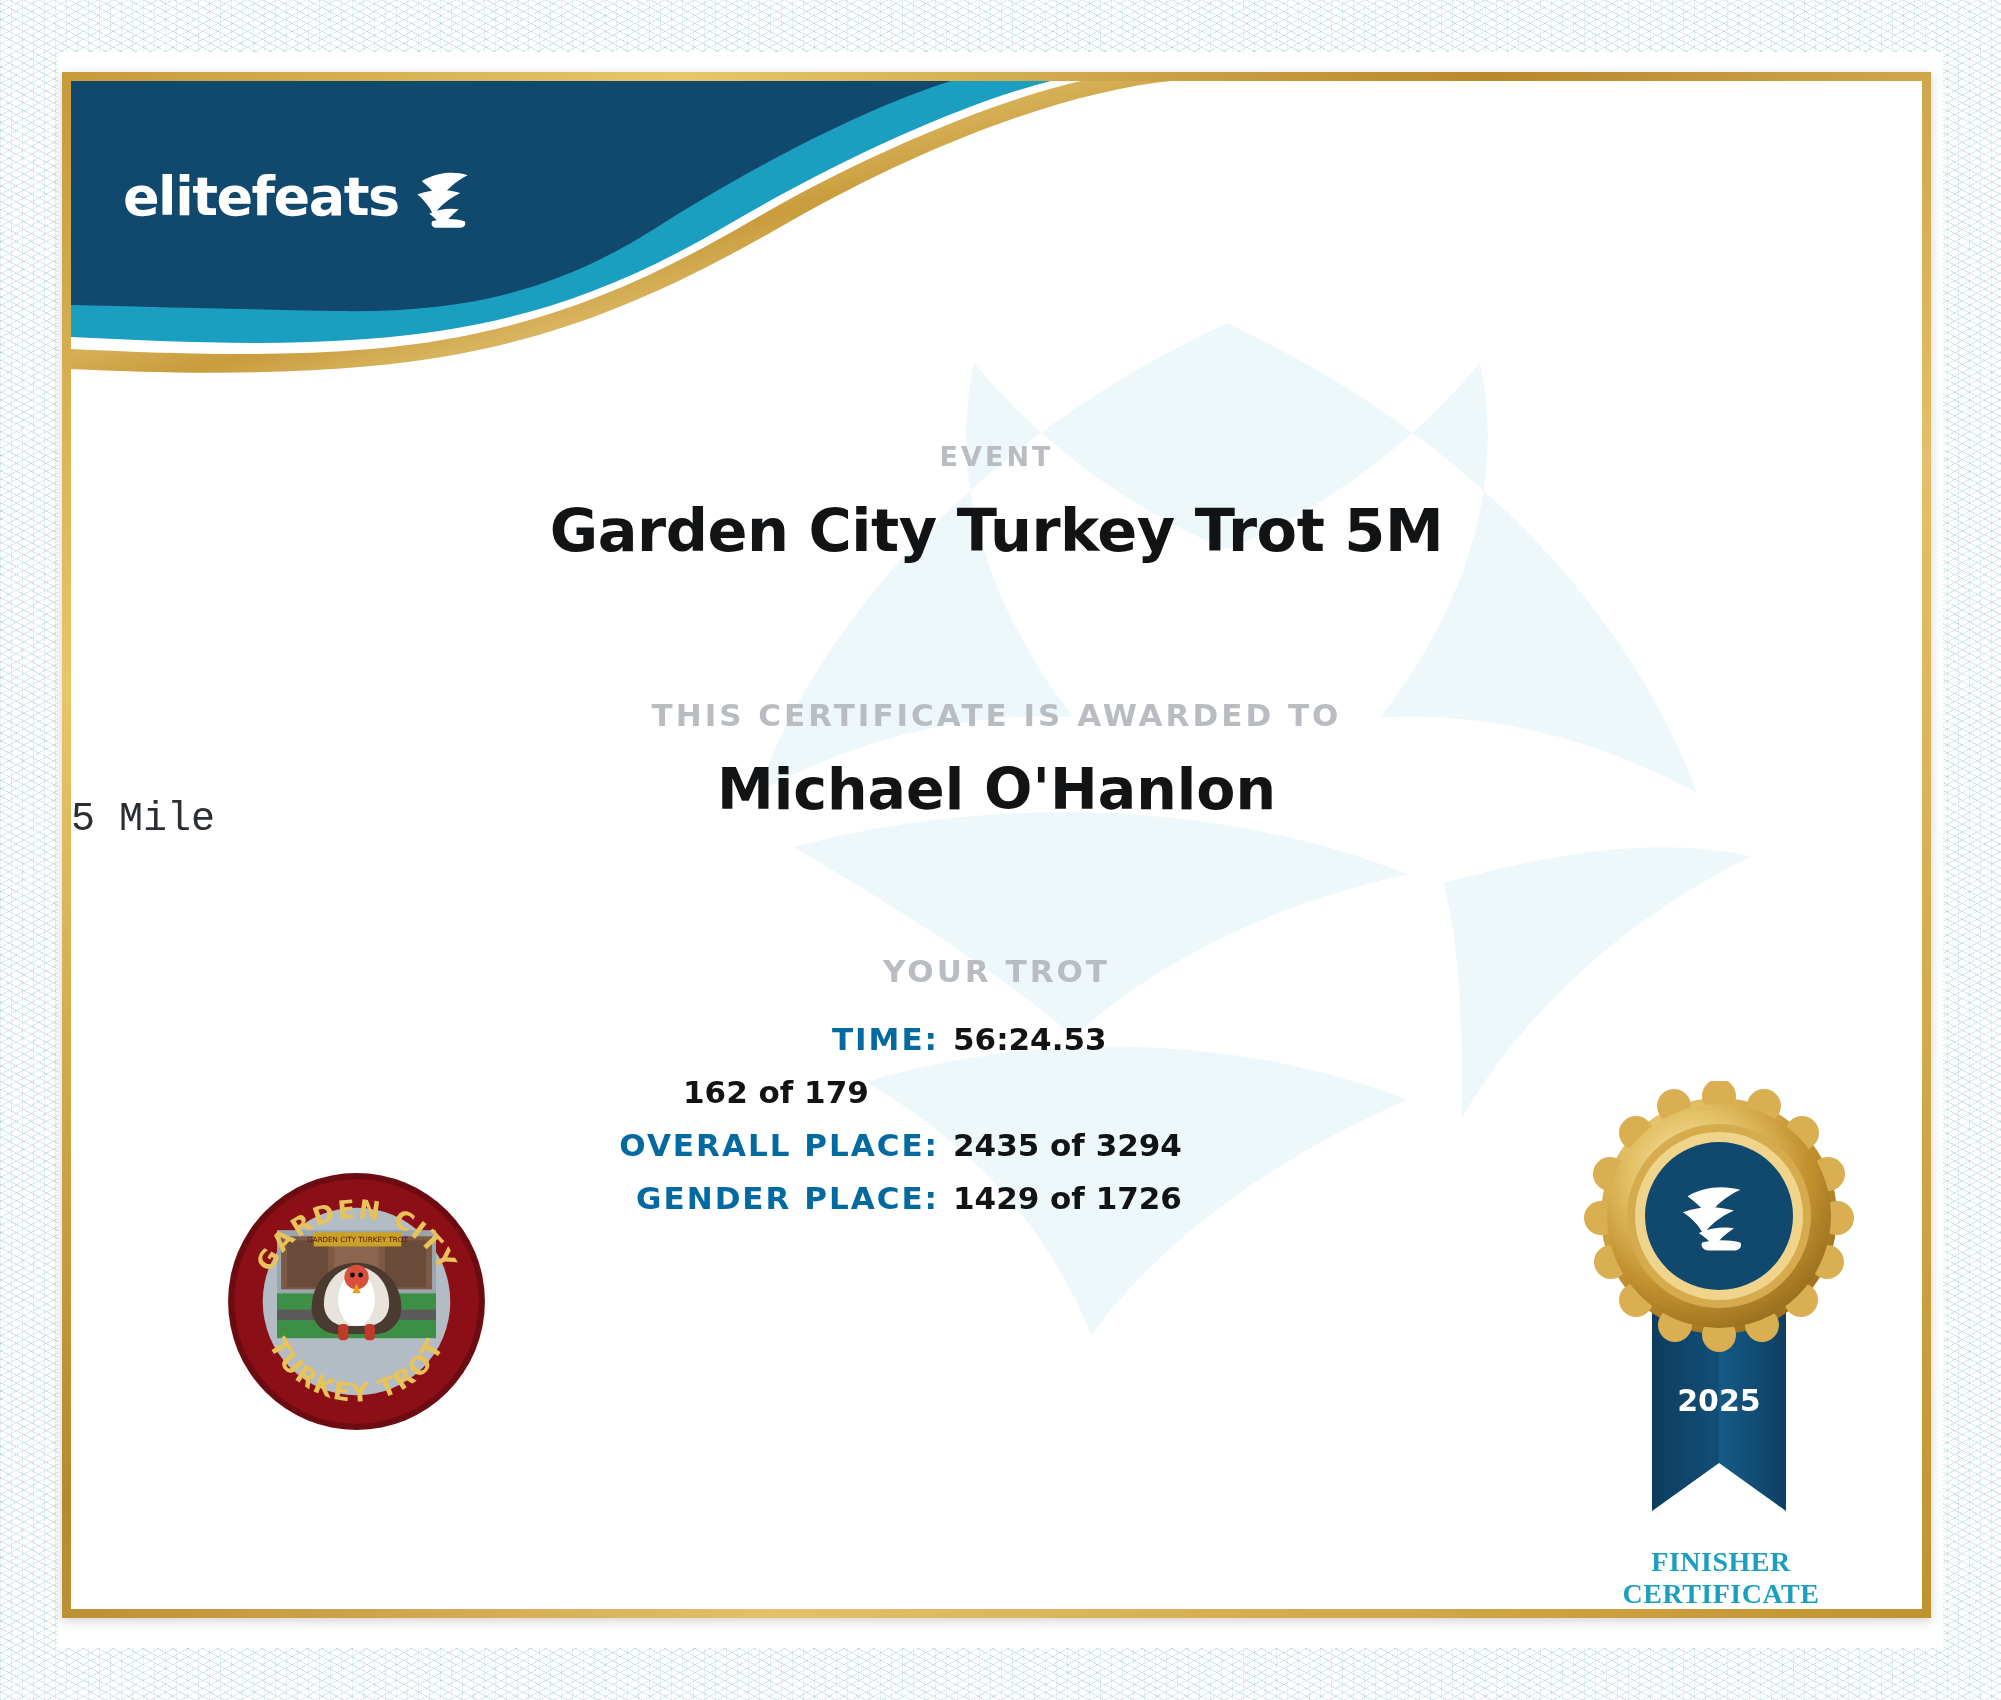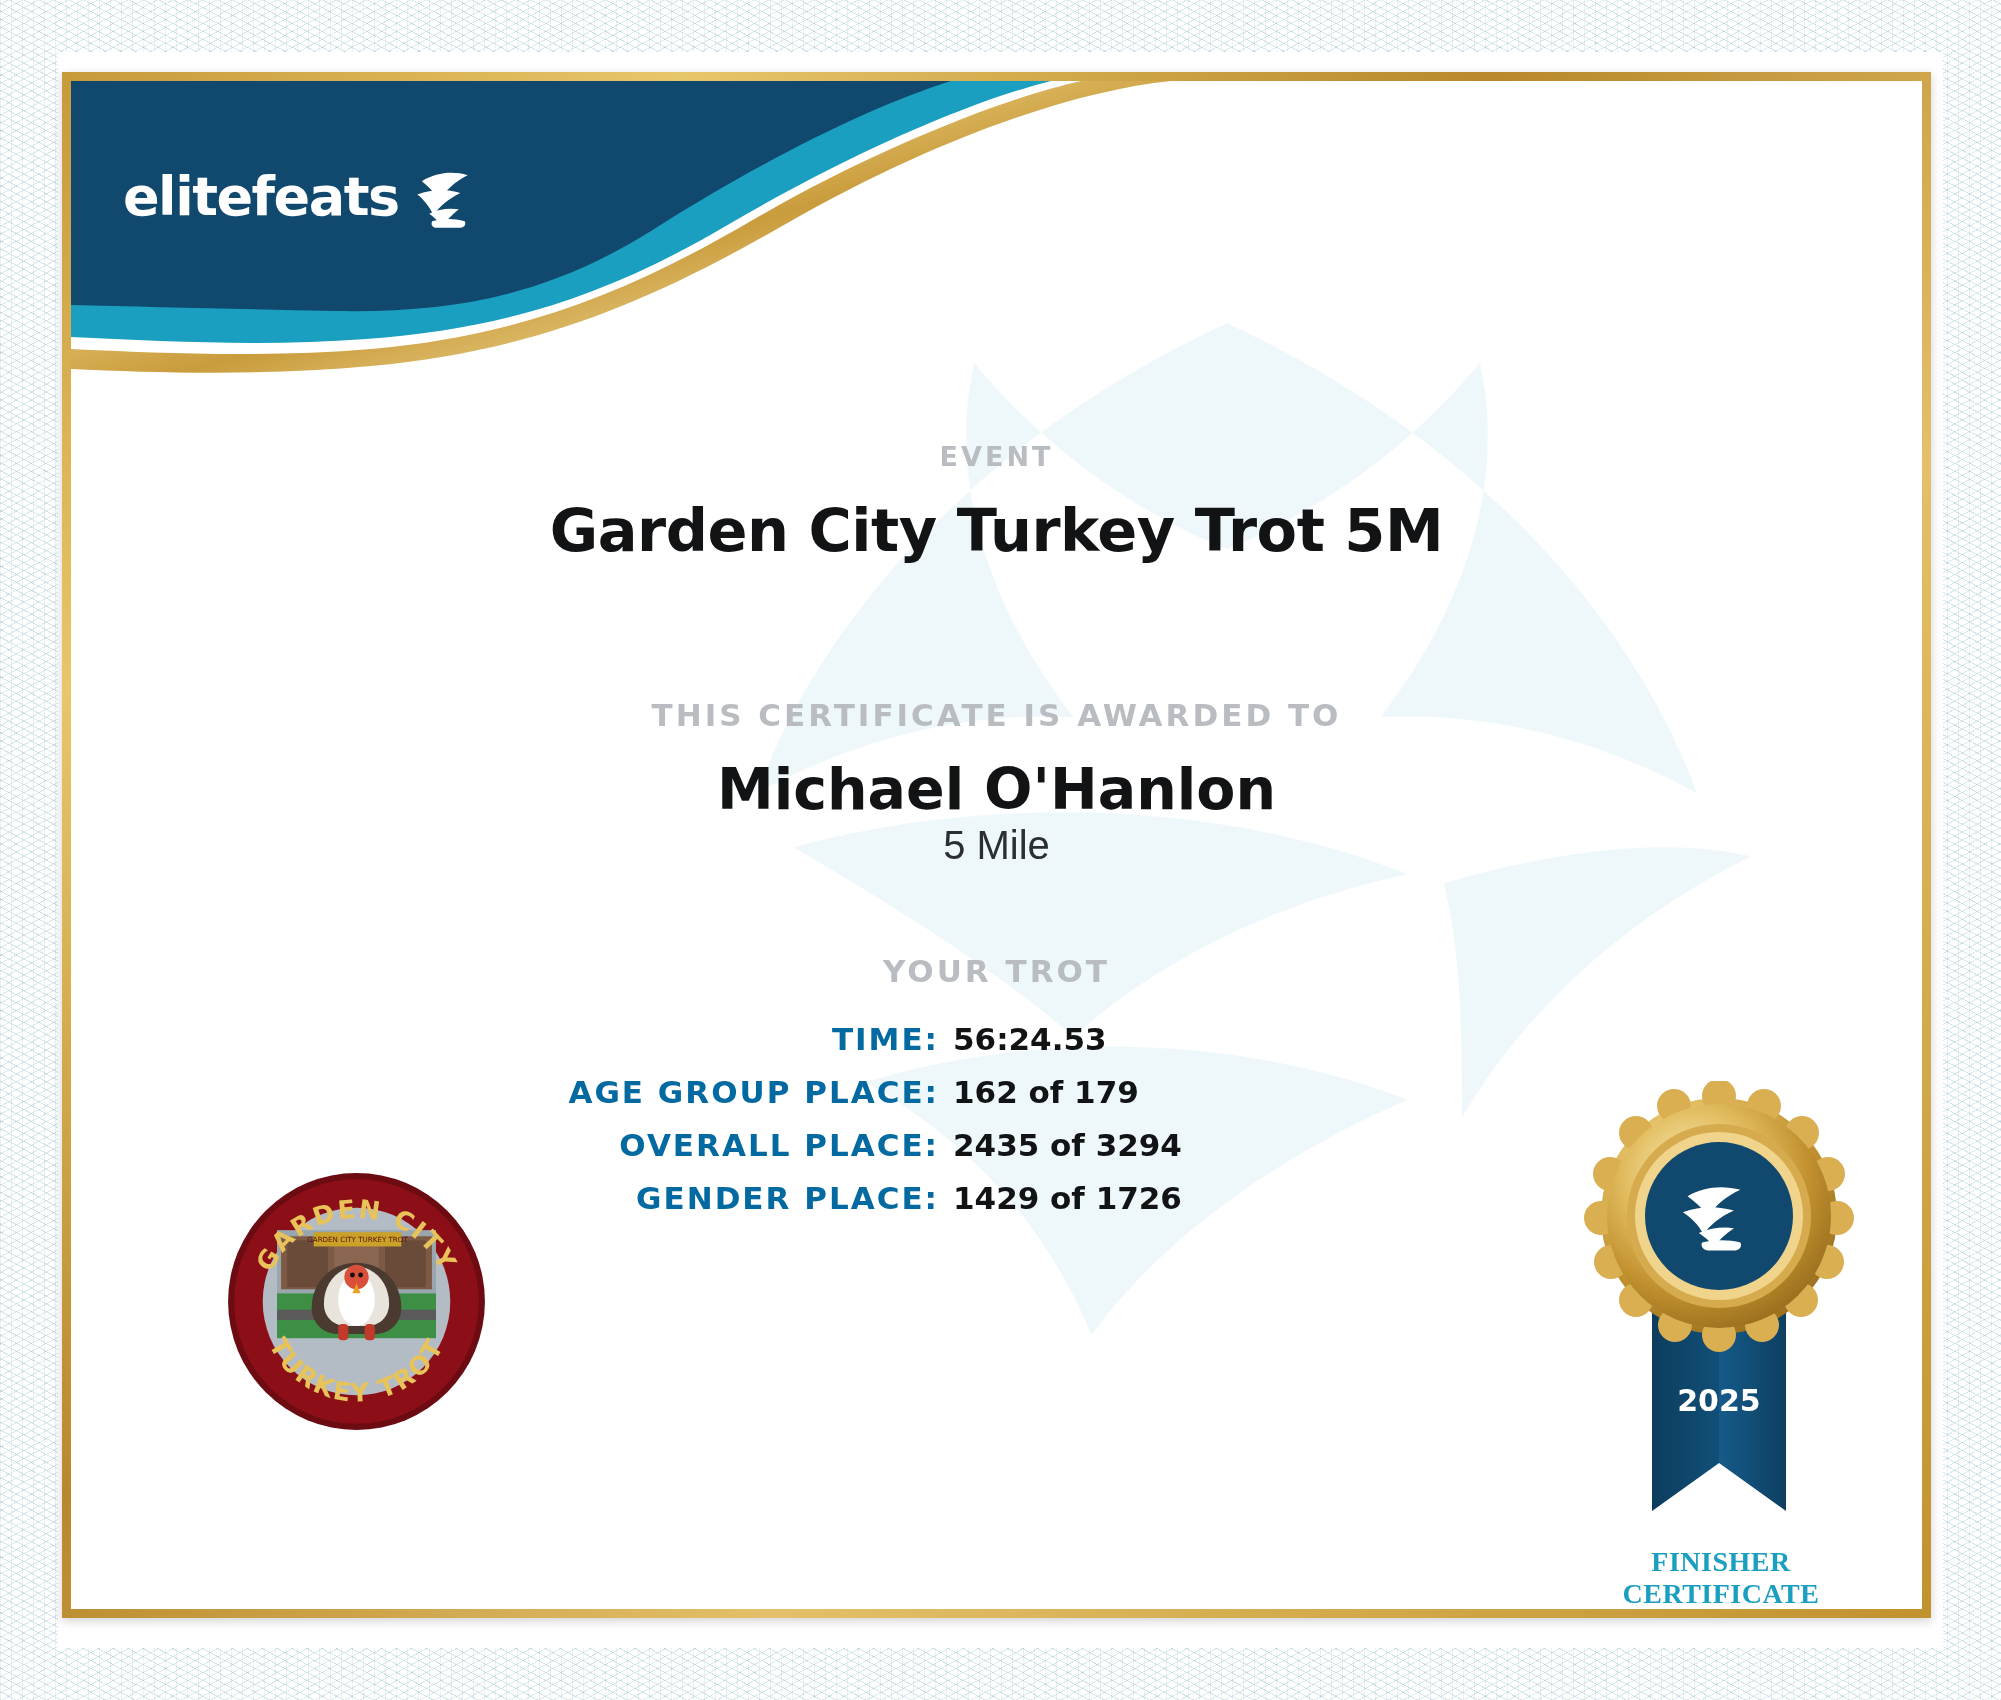--- a/index.html
+++ b/index.html
@@ -137,25 +137,24 @@
     top: 675px;
     text-align: center;
     font-size: 57px;
     font-weight: bold;
     color: #111315;
     font-family: "DejaVu Sans", sans-serif;
   }
   .distance {
     position: absolute;
     left: 0; right: 0;
-    top: 742px;
-    text-align: center;
+    top: 716px;
     font-size: 40px;
     color: #2b2f33;
-    font-family: Liberation Sans, sans-serif;
+    font-family: Liberation Mono, monospace;
   }
   .label-stats {
     position: absolute;
     left: 0; right: 0;
     top: 872px;
     font-size: 31px;
     font-weight: bold;
   }
 
   
@@ -274,21 +273,20 @@
       <div class="recipient">Michael O'Hanlon</div>
       <div class="distance">5 Mile</div>
 
       <div class="label label-stats">YOUR TROT</div>
       <div class="stats">
         <div class="stat-row">
           <span class="stat-label">TIME:</span>
           <span class="stat-value">56:24.53</span>
         </div>
         <div class="stat-row">
-          <span class="stat-label">AGE GROUP PLACE:</span>
           <span class="stat-value">162 of 179</span>
         </div>
         <div class="stat-row">
           <span class="stat-label">OVERALL PLACE:</span>
           <span class="stat-value">2435 of 3294</span>
         </div>
         <div class="stat-row">
           <span class="stat-label">GENDER PLACE:</span>
           <span class="stat-value">1429 of 1726</span>
         </div>

